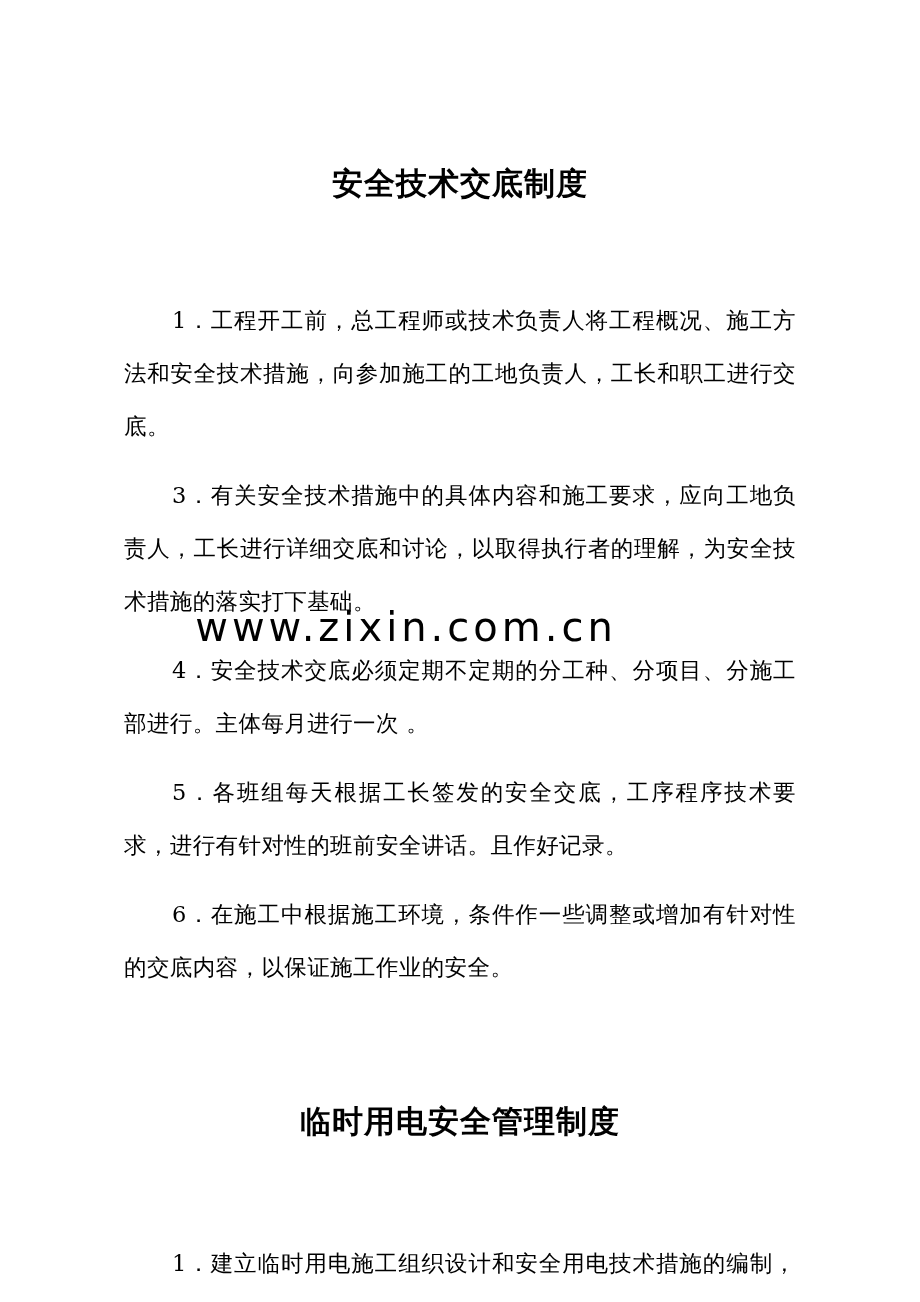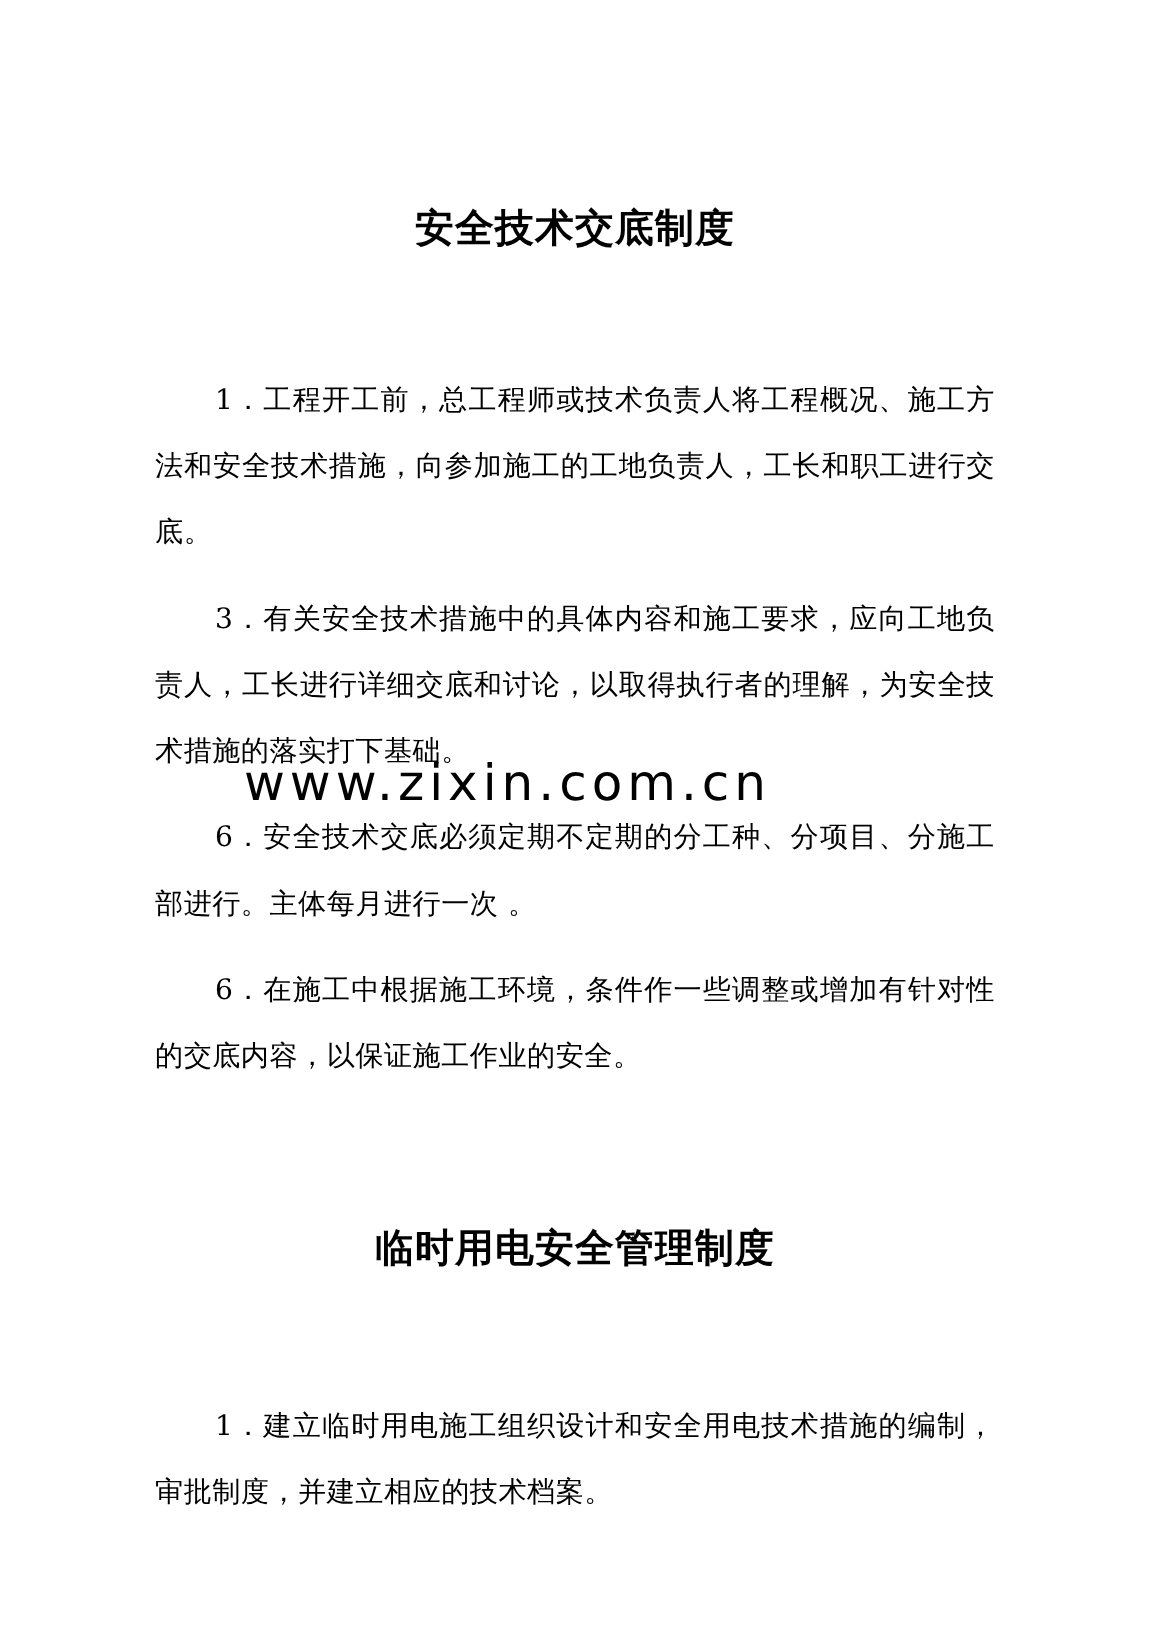--- a/index.html
+++ b/index.html
@@ -76,21 +76,22 @@
   <div class="watermark">www.zixin.com.cn</div>
 
   <div class="content">
 
     <h1 class="doc-title">安全技术交底制度</h1>
 
     <div class="section-gap-1"></div>
 
     <p class="para">1．工程开工前，总工程师或技术负责人将工程概况、施工方法和安全技术措施，向参加施工的工地负责人，工长和职工进行交底。</p>
     <p class="para">3．有关安全技术措施中的具体内容和施工要求，应向工地负责人，工长进行详细交底和讨论，以取得执行者的理解，为安全技术措施的落实打下基础。</p>
-    <p class="para">6．安全技术交底必须定期不定期的分工种、分项目、分施工部进行。主体每月进行一次 。</p>
+    <p class="para">4．安全技术交底必须定期不定期的分工种、分项目、分施工部进行。主体每月进行一次 。</p>
+    <p class="para">5．各班组每天根据工长签发的安全交底，工序程序技术要求，进行有针对性的班前安全讲话。且作好记录。</p>
     <p class="para">6．在施工中根据施工环境，条件作一些调整或增加有针对性的交底内容，以保证施工作业的安全。</p>
 
     <div class="section-gap-2"></div>
 
     <h1 class="doc-title">临时用电安全管理制度</h1>
 
     <div class="section-gap-3"></div>
 
     <p class="para">1．建立临时用电施工组织设计和安全用电技术措施的编制，审批制度，并建立相应的技术档案。</p>
 

